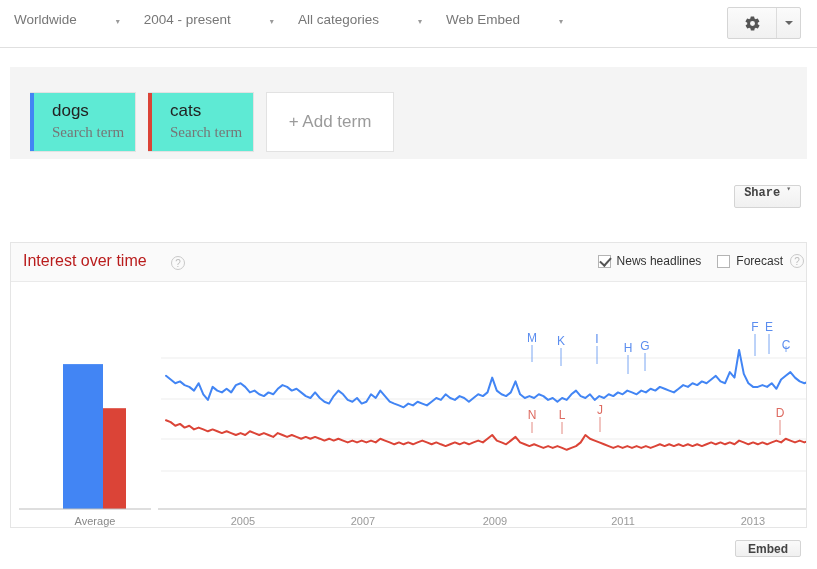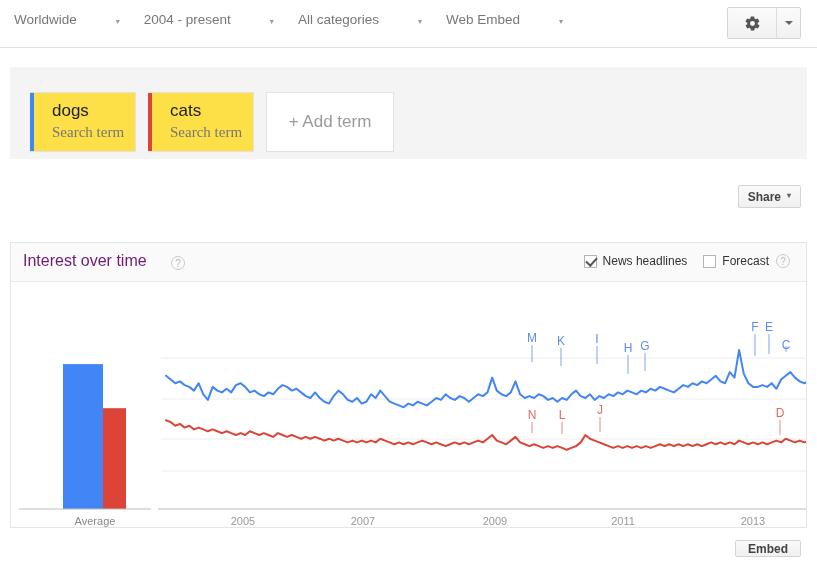--- a/index.html
+++ b/index.html
@@ -91,21 +91,21 @@
   }
   .terms-row {
     position: absolute;
     left: 20px; top: 25px;
     display: flex;
   }
   .term-card {
     position: relative;
     width: 106px;
     height: 60px;
-    background: #fde047;
+    background: #5eead4;
     border: 1px solid #e2e2e2;
     border-left: none;
     margin-right: 12px;
     box-sizing: border-box;
     cursor: pointer;
   }
   .term-bar {
     position: absolute;
     left: 0; top: 0;
     width: 4px; height: 100%;
@@ -140,29 +140,29 @@
     cursor: pointer;
   }
 
   
   .share-btn {
     position: absolute;
     right: 16px; top: 185px;
     height: 23px;
     padding: 0 9px;
     display: flex;
-    align-items: center;
     border: 1px solid #d4d4d4;
     border-radius: 2px;
     background: linear-gradient(#fafafa, #f0f0f0);
     font-size: 12px;
     font-weight: bold;
     color: #444;
     cursor: pointer;
     box-sizing: border-box;
+    font-family: Liberation Mono, monospace;
   }
   .share-btn .caret {
     color: #666;
     font-size: 8px;
     position: relative;
     top: -1px;
   }
 
   
   .card {
@@ -176,42 +176,42 @@
   .card-header {
     position: relative;
     height: 38px;
     border-bottom: 1px solid #eaeaea;
     background: #fafafa;
   }
   .card-title {
     position: absolute;
     left: 12px; top: 9px;
     font-size: 16px;
-    color: #701a75;
+    color: #b91c1c;
   }
   .help-icon {
     display: inline-block;
     width: 14px; height: 14px;
     border: 1px solid #c9c9c9;
     border-radius: 50%;
     color: #bdbdbd;
     font-size: 10px;
     line-height: 14px;
     text-align: center;
     box-sizing: border-box;
     cursor: pointer;
     vertical-align: middle;
   }
   .title-help {
     position: absolute;
     left: 160px; top: 13px;
   }
   .header-opts {
     position: absolute;
-    right: 16px; top: 11px;
+    right: 2px; top: 11px;
     display: flex;
     align-items: center;
     font-size: 12px;
     color: #333;
   }
   .opt {
     display: flex;
     align-items: center;
     margin-left: 16px;
     cursor: pointer;

